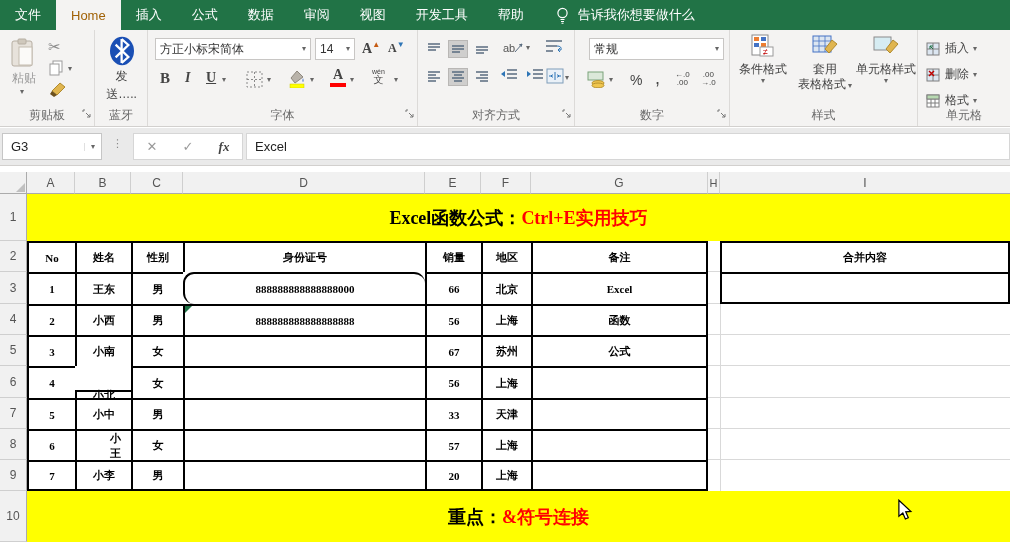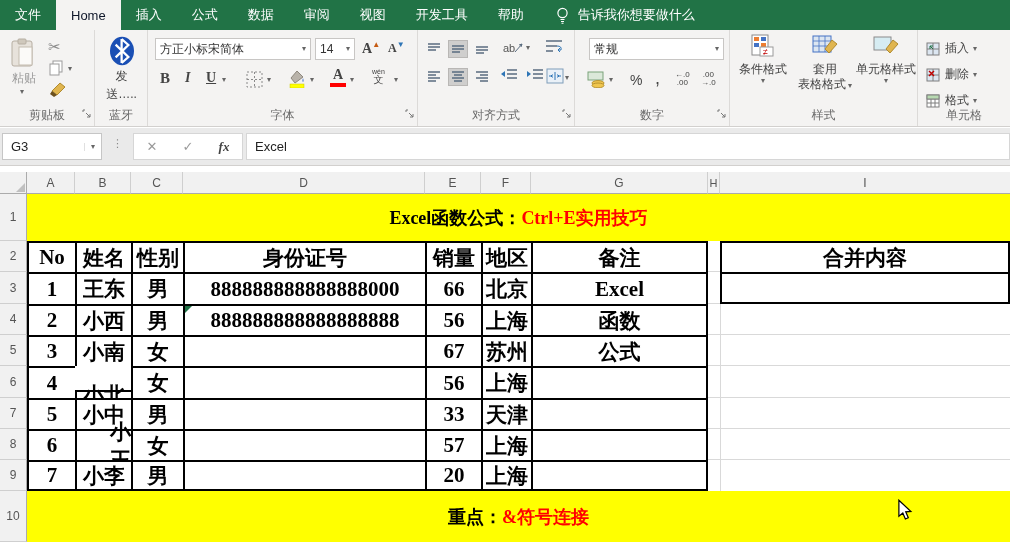--- a/index.html
+++ b/index.html
@@ -2,21 +2,21 @@
 <html><head>
 <meta charset="utf-8">
 <style>
   *{box-sizing:border-box;margin:0;padding:0;}
   body{font-family:"Liberation Sans",sans-serif;}
   .stage{position:relative;width:1010px;height:542px;background:#fff;overflow:hidden;}
 
   
   .tabbar{position:absolute;left:0;top:0;width:1010px;height:30px;background:#217346;display:flex;align-items:stretch;}
   .tab{display:flex;align-items:center;padding:0 15px;color:#fff;font-size:13px;cursor:default;}
-  .tab.active{background:#f4f3f2;color:#0f172a;}
+  .tab.active{background:#f4f3f2;color:#a16207;}
   .tellme{display:flex;align-items:center;gap:8px;color:#fff;font-size:13px;padding:0 10px;margin-left:6px;}
 
   
   .ribbon{position:absolute;left:0;top:30px;width:1010px;height:97px;background:#f4f3f2;border-bottom:1px solid #d2d0ce;display:flex;}
   .grp{position:relative;height:100%;border-right:1px solid #dcdad8;}
   .glabel{position:absolute;bottom:2px;left:0;right:0;text-align:center;font-size:12px;color:#6a6a6a;}
   .abs{position:absolute;}
   .dd{font-size:8px;color:#666;line-height:1;}
   .combo{background:#fff;border:1px solid #c8c6c4;display:flex;align-items:center;font-size:12px;color:#333;padding:0 4px;justify-content:space-between;}
   .smbtn{display:flex;align-items:center;justify-content:center;color:#555;}
@@ -43,21 +43,21 @@
     grid-template-columns:27px 48px 56px 52px 242px 56px 50px 177px 12px 290px;
     grid-template-rows:22px 47px 31px 32px 31px 31px 32px 31px 31px 31px 51px;}
   .sheet>div{box-sizing:border-box;min-width:0;min-height:0;}
   .crn{background:#f1f1f1;border-right:1px solid #ababab;border-bottom:1px solid #ababab;position:relative;}
   .crn::after{content:"";position:absolute;right:1px;bottom:1px;border-left:9px solid transparent;border-bottom:9px solid #c0c0c0;}
   .ch{background:#f1f1f1;border-right:1px solid #cfcfcf;border-bottom:1px solid #ababab;display:flex;align-items:center;justify-content:center;font-size:12px;color:#555;overflow:hidden;}
   .rh{background:#f1f1f1;border-right:1px solid #ababab;border-bottom:1px solid #cfcfcf;display:flex;align-items:center;justify-content:center;font-size:12px;color:#555;}
   .yellow{background:#ffff00;}
   .banner{display:flex;align-items:center;justify-content:center;font-family:"Liberation Serif",serif;font-weight:bold;font-size:18px;color:#000;position:relative;}
   .banner .red{color:#ff0000;}
-  .serif{font-family:"Liberation Serif",serif;font-weight:bold;font-size:21px;color:#000;}
+  .serif{font-family:"Liberation Serif",serif;font-weight:bold;font-size:11px;color:#000;}
   .tb{background:#fff;border-left:2px solid #000;border-top:2px solid #000;display:flex;align-items:center;justify-content:center;position:relative;}
   .tbr{border-right:2px solid #000;}
   .tbb{border-bottom:2px solid #000;}
   .ibox1{background:#fff;border:2px solid #000;border-bottom:0;display:flex;align-items:center;justify-content:center;}
   .ibox2{background:#fff;border:2px solid #000;}
   .glb{border-bottom:1px solid #d9d9d9;}
   .igl{border-left:1px solid #d9d9d9;}
   .tri::before{content:"";position:absolute;left:0;top:0;border-top:7px solid #1e7145;border-right:7px solid transparent;}
 
   .cursor{position:absolute;left:897px;top:499px;z-index:5;}
@@ -403,21 +403,21 @@
     <div class="tb serif" style="grid-area:3/5;">身份证号</div>
     <div class="tb serif" style="grid-area:3/6;">销量</div>
     <div class="tb serif" style="grid-area:3/7;">地区</div>
     <div class="tb tbr serif" style="grid-area:3/8;">备注</div>
     <div class="glb" style="grid-area:3/9;"></div>
     <div class="ibox1 serif" style="grid-area:3/10;">合并内容</div>
 
     <div class="tb serif" style="grid-area:4/2;">1</div>
     <div class="tb serif" style="grid-area:4/3;">王东</div>
     <div class="tb serif" style="grid-area:4/4;">男</div>
-    <div class="tb serif" style="grid-area:4/5;">888888888888888000</div>
+    <div class="tb serif" style="grid-area:4/5;border-radius:11px;">888888888888888000</div>
     <div class="tb serif" style="grid-area:4/6;">66</div>
     <div class="tb serif" style="grid-area:4/7;">北京</div>
     <div class="tb tbr serif" style="grid-area:4/8;">Excel</div>
     <div class="glb" style="grid-area:4/9;"></div>
     <div class="ibox2" style="grid-area:4/10;"></div>
 
     <div class="tb serif" style="grid-area:5/2;">2</div>
     <div class="tb serif" style="grid-area:5/3;">小西</div>
     <div class="tb serif" style="grid-area:5/4;">男</div>
     <div class="tb serif tri" style="grid-area:5/5;">888888888888888888</div>

